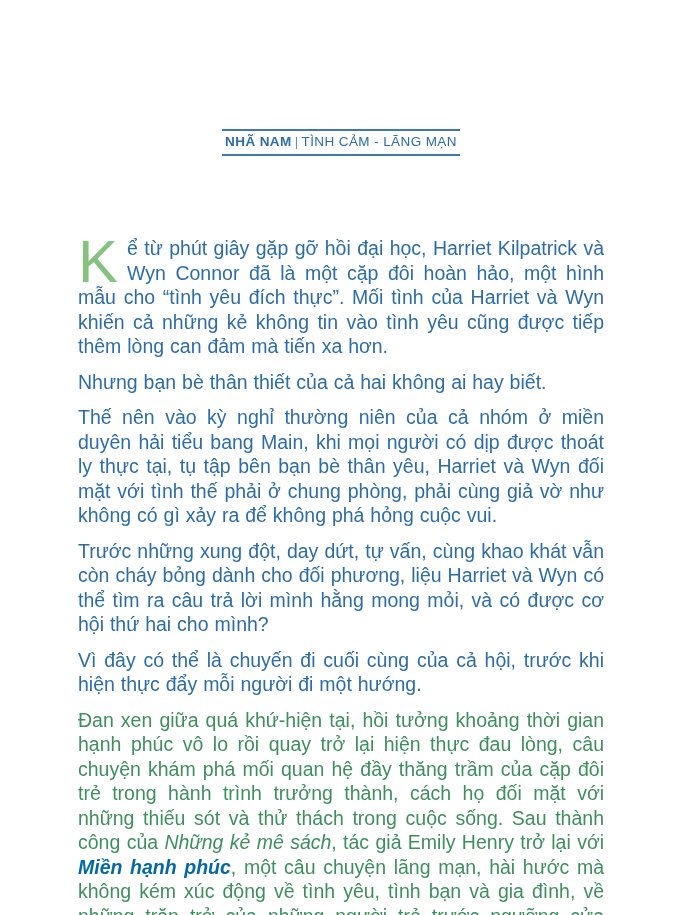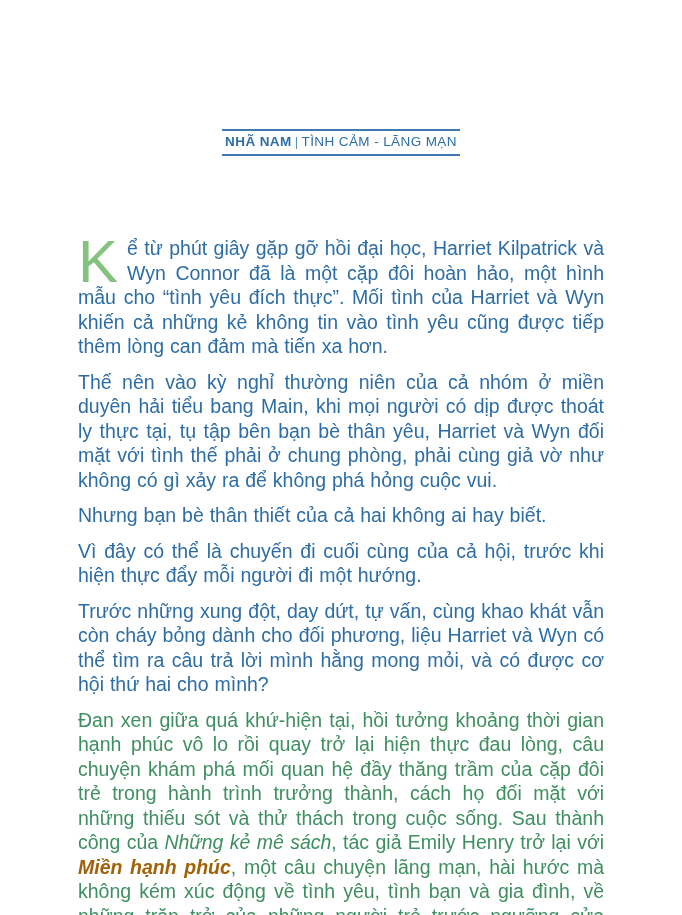--- a/index.html
+++ b/index.html
@@ -45,41 +45,41 @@
   .p-green { color: #3e8f5f; }
   .dropcap {
     float: left;
     font-size: 60px;
     line-height: 46px;
     color: #85c17f;
     font-weight: 400;
     margin: 3px 9px 0 0;
   }
   .book-ref { font-style: italic; }
-  .book-feature { font-style: italic; font-weight: 700; color: #a16207; }
+  .book-feature { font-style: italic; font-weight: 700; color: #0369a1; }
 </style>
 </head>
 <body>
 
 <div class="page">
 
   <div class="masthead-row">
     <div class="masthead"><span class="publisher">NHÃ NAM</span><span class="sep">|</span><span class="genre">TÌNH CẢM - LÃNG MẠN</span></div>
   </div>
 
   <div class="blurb">
 
     <p class="p-blue"><span class="dropcap">K</span><span>ể từ phút giây gặp gỡ hồi đại học, Harriet Kilpatrick và Wyn Connor đã là một cặp đôi hoàn hảo, một hình mẫu cho “tình yêu đích thực”. Mối tình của Harriet và Wyn khiến cả những kẻ không tin vào tình yêu cũng được tiếp thêm lòng can đảm mà tiến xa hơn.</span></p>
 
 
+    <p class="p-blue">Nhưng bạn bè thân thiết của cả hai không ai hay biết.</p>
+
     <p class="p-blue">Thế nên vào kỳ nghỉ thường niên của cả nhóm ở miền duyên hải tiểu bang Main, khi mọi người có dịp được thoát ly thực tại, tụ tập bên bạn bè thân yêu, Harriet và Wyn đối mặt với tình thế phải ở chung phòng, phải cùng giả vờ như không có gì xảy ra để không phá hỏng cuộc vui.</p>
 
-    <p class="p-blue">Nhưng bạn bè thân thiết của cả hai không ai hay biết.</p>
+    <p class="p-blue">Trước những xung đột, day dứt, tự vấn, cùng khao khát vẫn còn cháy bỏng dành cho đối phương, liệu Harriet và Wyn có thể tìm ra câu trả lời mình hằng mong mỏi, và có được cơ hội thứ hai cho mình?</p>
 
     <p class="p-blue">Vì đây có thể là chuyến đi cuối cùng của cả hội, trước khi hiện thực đẩy mỗi người đi một hướng.</p>
-
-    <p class="p-blue">Trước những xung đột, day dứt, tự vấn, cùng khao khát vẫn còn cháy bỏng dành cho đối phương, liệu Harriet và Wyn có thể tìm ra câu trả lời mình hằng mong mỏi, và có được cơ hội thứ hai cho mình?</p>
 
     <p class="p-green"><span>Đan xen giữa quá khứ-hiện tại, hồi tưởng khoảng thời gian hạnh phúc vô lo rồi quay trở lại hiện thực đau lòng, câu chuyện khám phá mối quan hệ đầy thăng trầm của cặp đôi trẻ trong hành trình trưởng thành, cách họ đối mặt với những thiếu sót và thử thách trong cuộc sống. Sau thành công của </span><em class="book-ref">Những kẻ mê sách</em><span>, tác giả Emily Henry trở lại với </span><em class="book-feature">Miền hạnh phúc</em><span>, một câu chuyện lãng mạn, hài hước mà không kém xúc động về tình yêu, tình bạn và gia đình, về những trăn trở của những người trẻ trước ngưỡng cửa cuộc đời.</span></p>
 
   </div>
 
 </div>
 
 </body></html>

